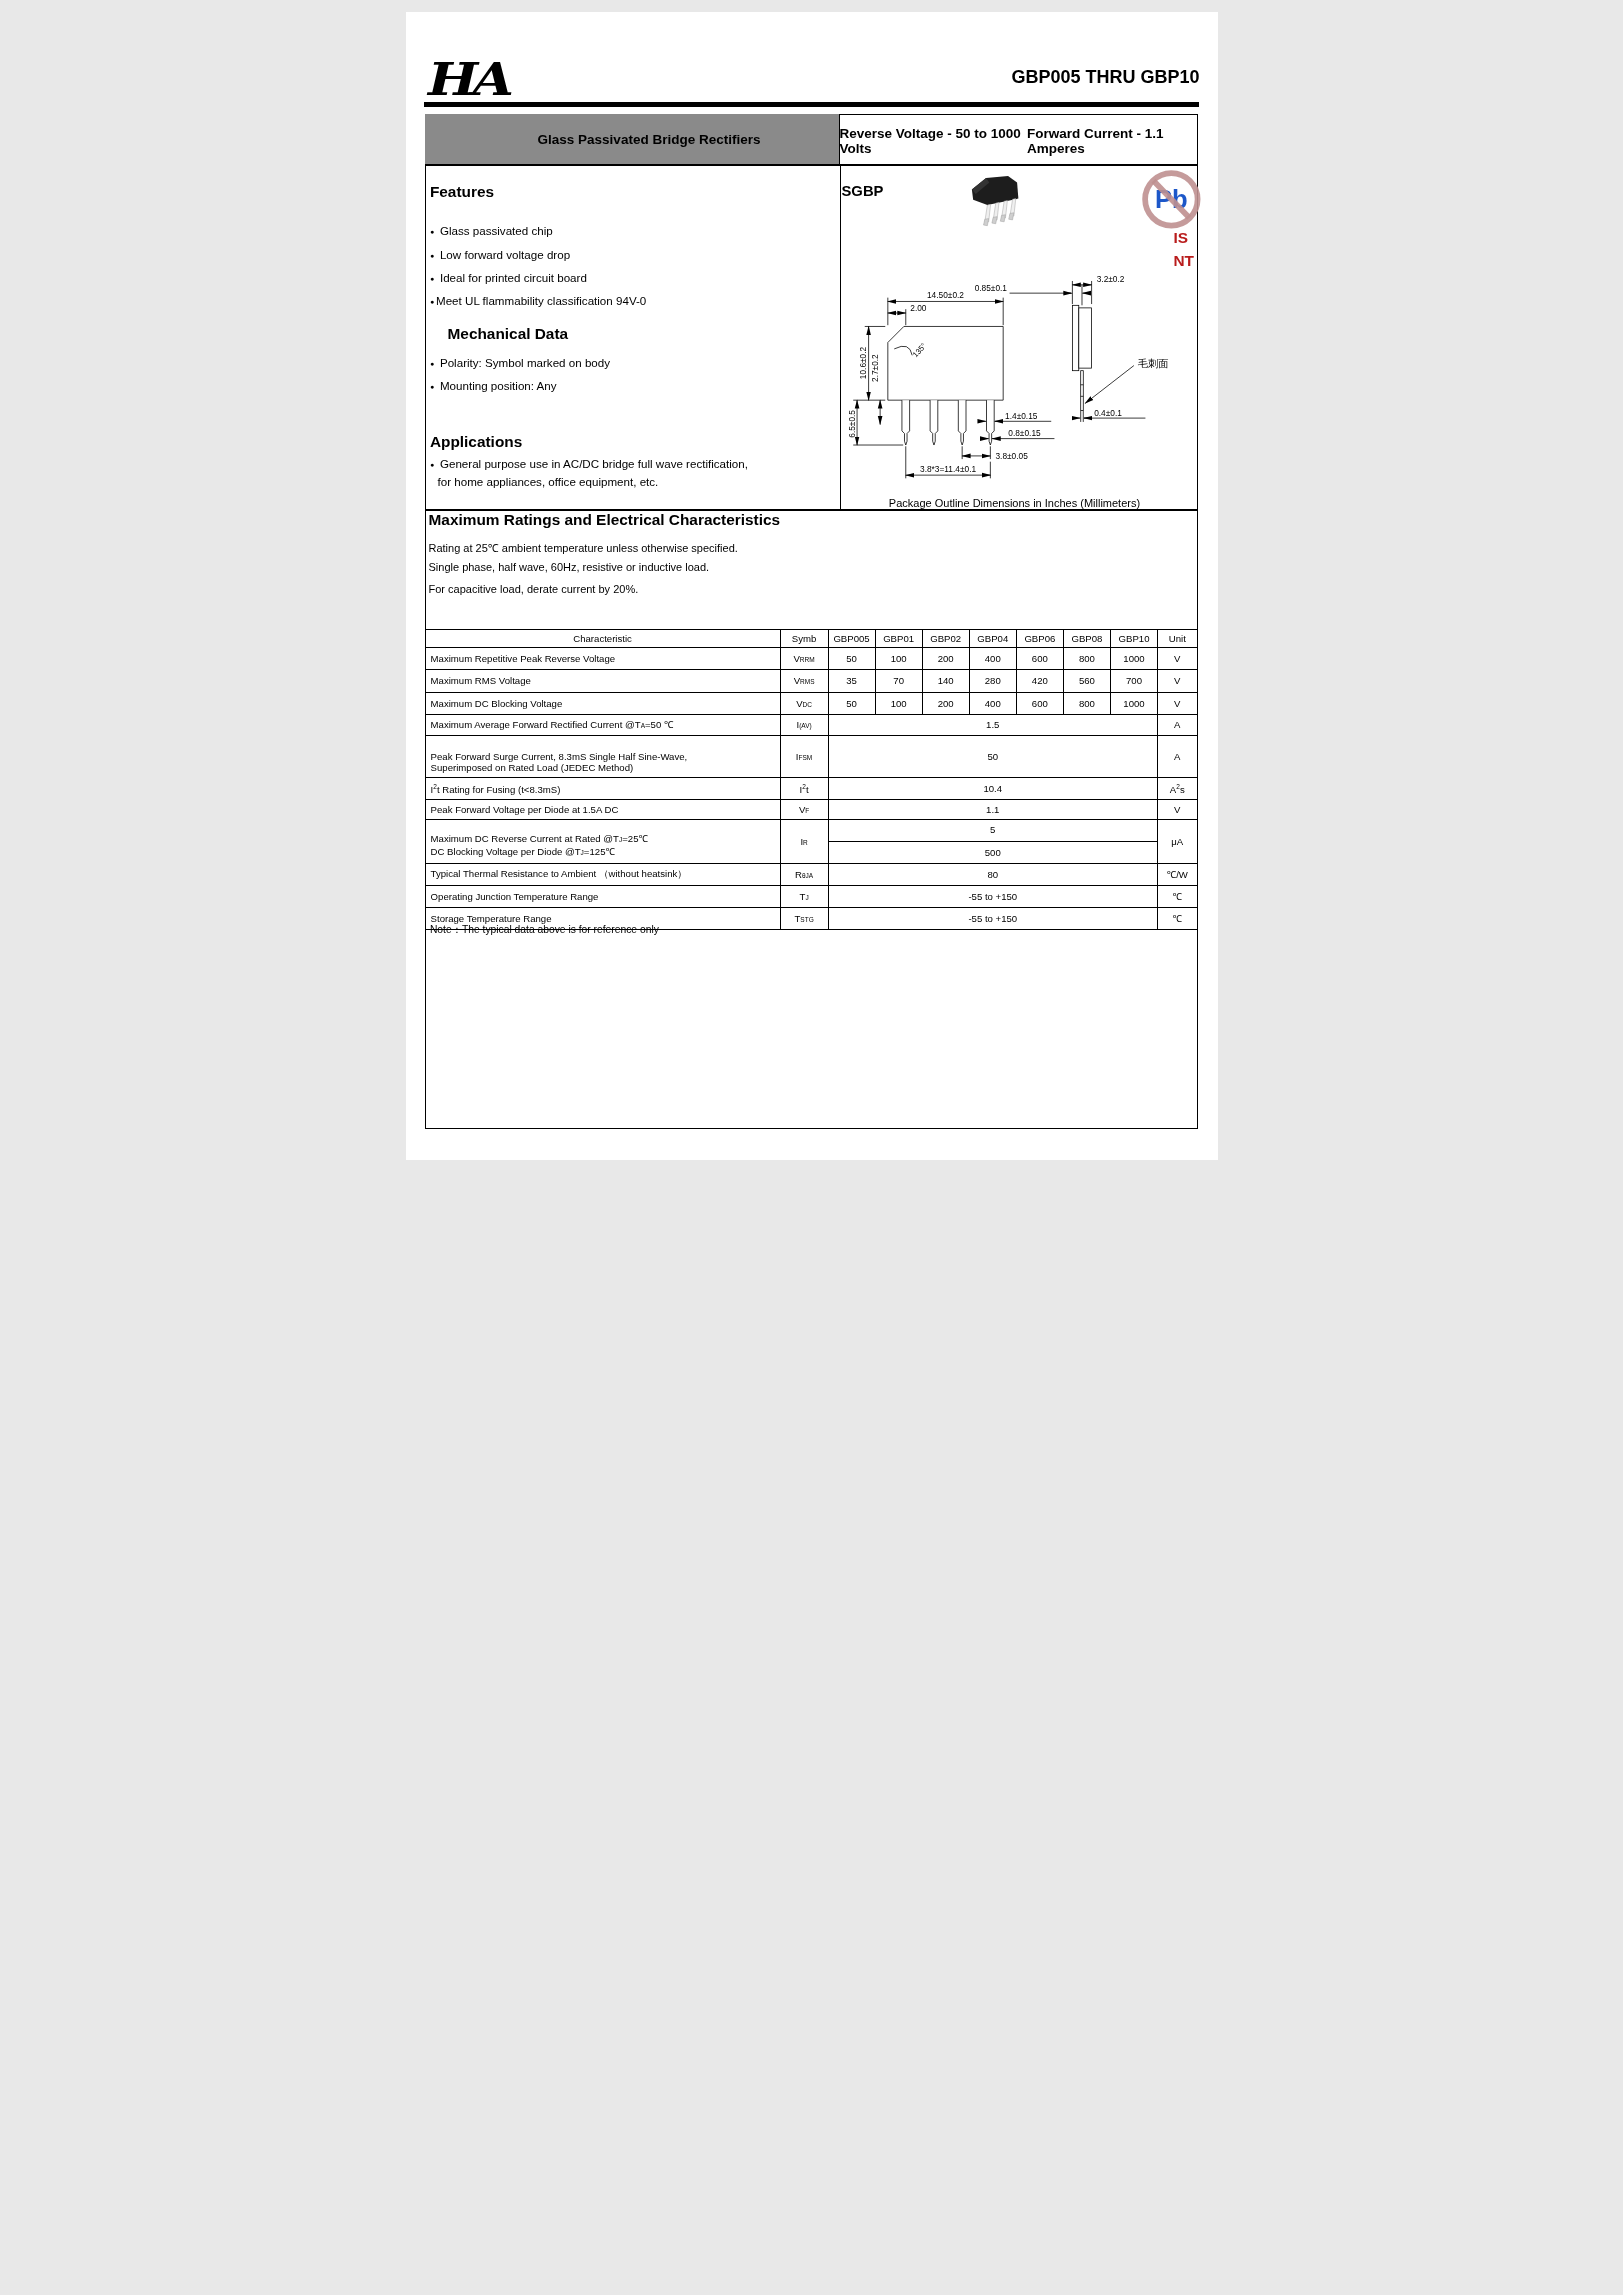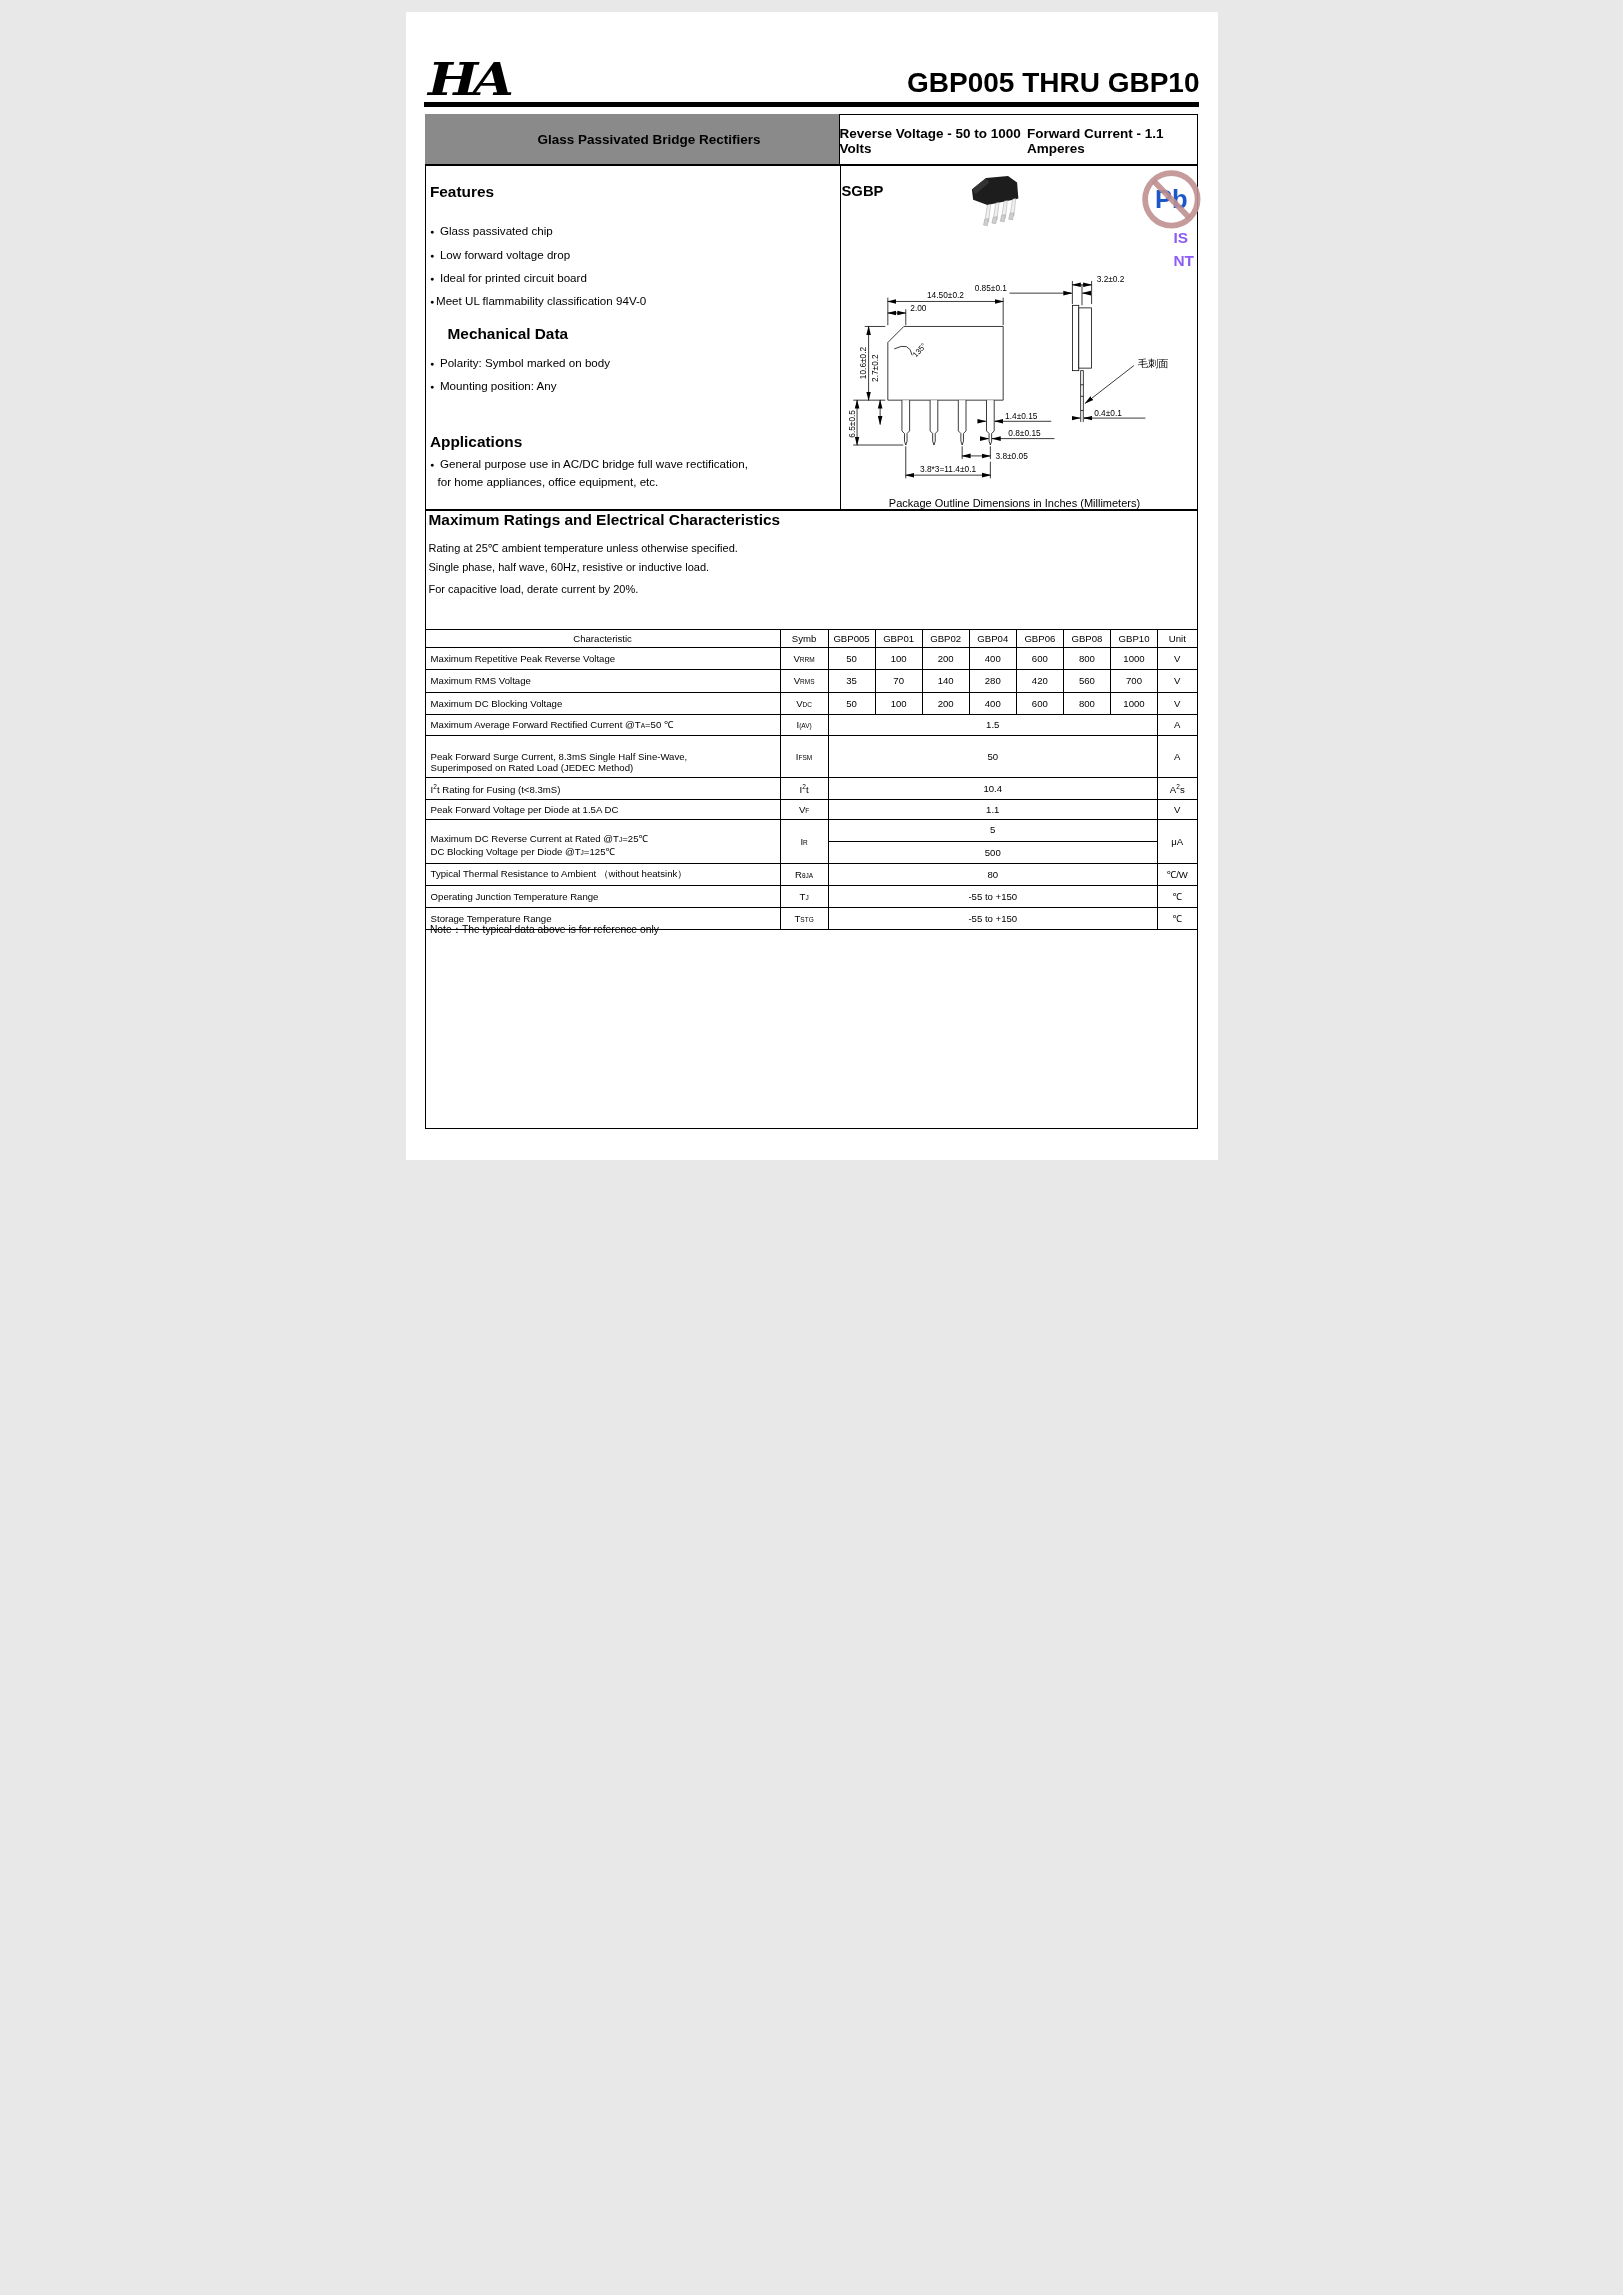--- a/index.html
+++ b/index.html
@@ -3,41 +3,41 @@
 <meta charset="utf-8">
 <style>
   html,body{margin:0;padding:0;background:#e8e8e8;}
   .page{position:relative;width:812px;height:1148px;background:#fff;margin:12px auto;
         font-family:"Liberation Sans",sans-serif;color:#000;overflow:hidden;}
   .abs{position:absolute;}
 
   
   #logo{left:22px;top:45px;font-family:"DejaVu Serif",serif;font-style:italic;font-weight:bold;
         font-size:45px;letter-spacing:-4.5px;transform:scaleX(1.18);transform-origin:left center;line-height:1;}
-  #title{right:18px;top:55px;font-size:28px;font-weight:bold;letter-spacing:0px;}
+  #title{right:18px;top:55px;font-size:18px;font-weight:bold;letter-spacing:0px;}
   #rule{left:18px;top:90px;width:775px;height:4.5px;background:#000;}
 
   
   #frame{left:19px;top:102px;width:773px;height:1015px;border:1.9px solid #000;box-sizing:border-box;}
   .hline{left:19px;width:773px;height:1.9px;background:#000;}
   .vline{width:1.9px;background:#000;}
 
   #gray-cell{left:19px;top:102px;width:415px;height:52px;background:#8a8a8a;border-right:1.9px solid #000;
              border-bottom:1.9px solid #000;box-sizing:border-box;display:flex;align-items:center;
              justify-content:center;padding-left:35px;font-size:13.5px;font-weight:bold;}
   #banner-cell{left:434px;top:104px;width:358px;height:50px;display:flex;flex-direction:row;
                justify-content:space-around;align-items:center;font-size:13.5px;font-weight:bold;}
 
   .h1{font-size:15.4px;font-weight:bold;}
   .b-item{left:24.4px;display:flex;align-items:baseline;font-size:11.6px;}
   .dot{font-size:7px;margin-right:5.8px;position:relative;top:-1.3px;}
   .body-line{font-size:11.6px;}
 
   #sgbp{left:436px;top:171px;font-size:14.8px;font-weight:bold;}
-  #watermark-1,#watermark-2{color:#8b5cf6;font-weight:bold;font-size:15.4px;font-family:"Liberation Sans",sans-serif;}
+  #watermark-1,#watermark-2{color:#b91c1c;font-weight:bold;font-size:15.4px;font-family:"Liberation Sans",sans-serif;}
   #watermark-1{left:768px;top:217px;}
   #watermark-2{left:768px;top:240px;}
 
   #pkg-caption{left:426px;top:485px;width:366px;text-align:center;font-size:11px;}
 
   #ratings-heading{left:23px;top:499px;font-size:15.4px;font-weight:bold;}
   .ratings-line{left:23px;font-size:11px;}
 
   
   #char-table{position:absolute;left:19px;top:617px;width:773px;border-collapse:collapse;

